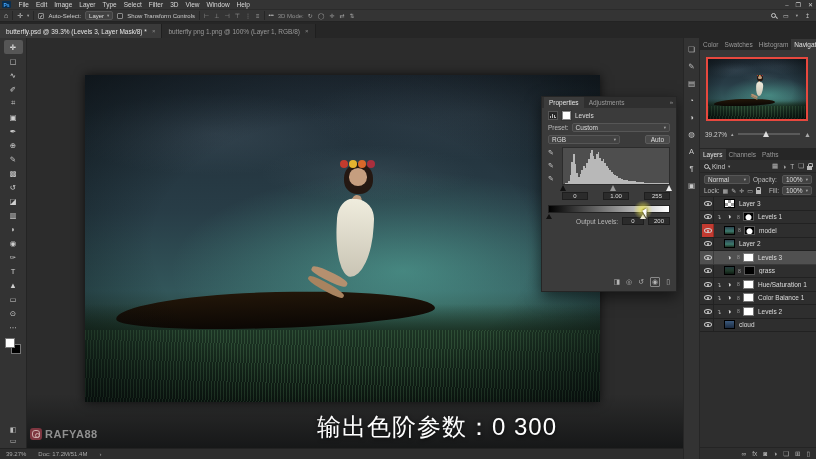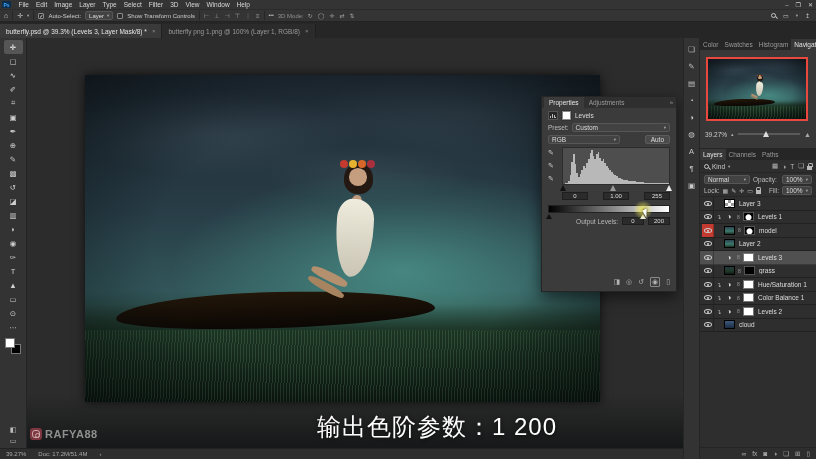--- a/index.html
+++ b/index.html
@@ -276,21 +276,21 @@
     <div class="g-face"></div>
     <div class="g-arm"></div>
     <div class="g-dress"></div>
     <div class="g-leg1"></div>
     <div class="g-leg2"></div>
     <div class="sc-grass-near"></div>
     <div class="sc-vignette"></div>
   </div>
 </div>
     <div class="caption-strip"></div>
-    <div class="caption">输出色阶参数：1 200</div>
+    <div class="caption">输出色阶参数：0 300</div>
     <div class="watermark">
       <span class="ig-icon"></span>
       <span class="wm-text">RAFYA88</span>
     </div>
 
     <div class="props">
       <div class="props-tabs" id="props-tabs">
           <span class="props-tab active">Properties</span>
           <span class="props-tab">Adjustments</span>
           <span class="props-collapse">»</span>

